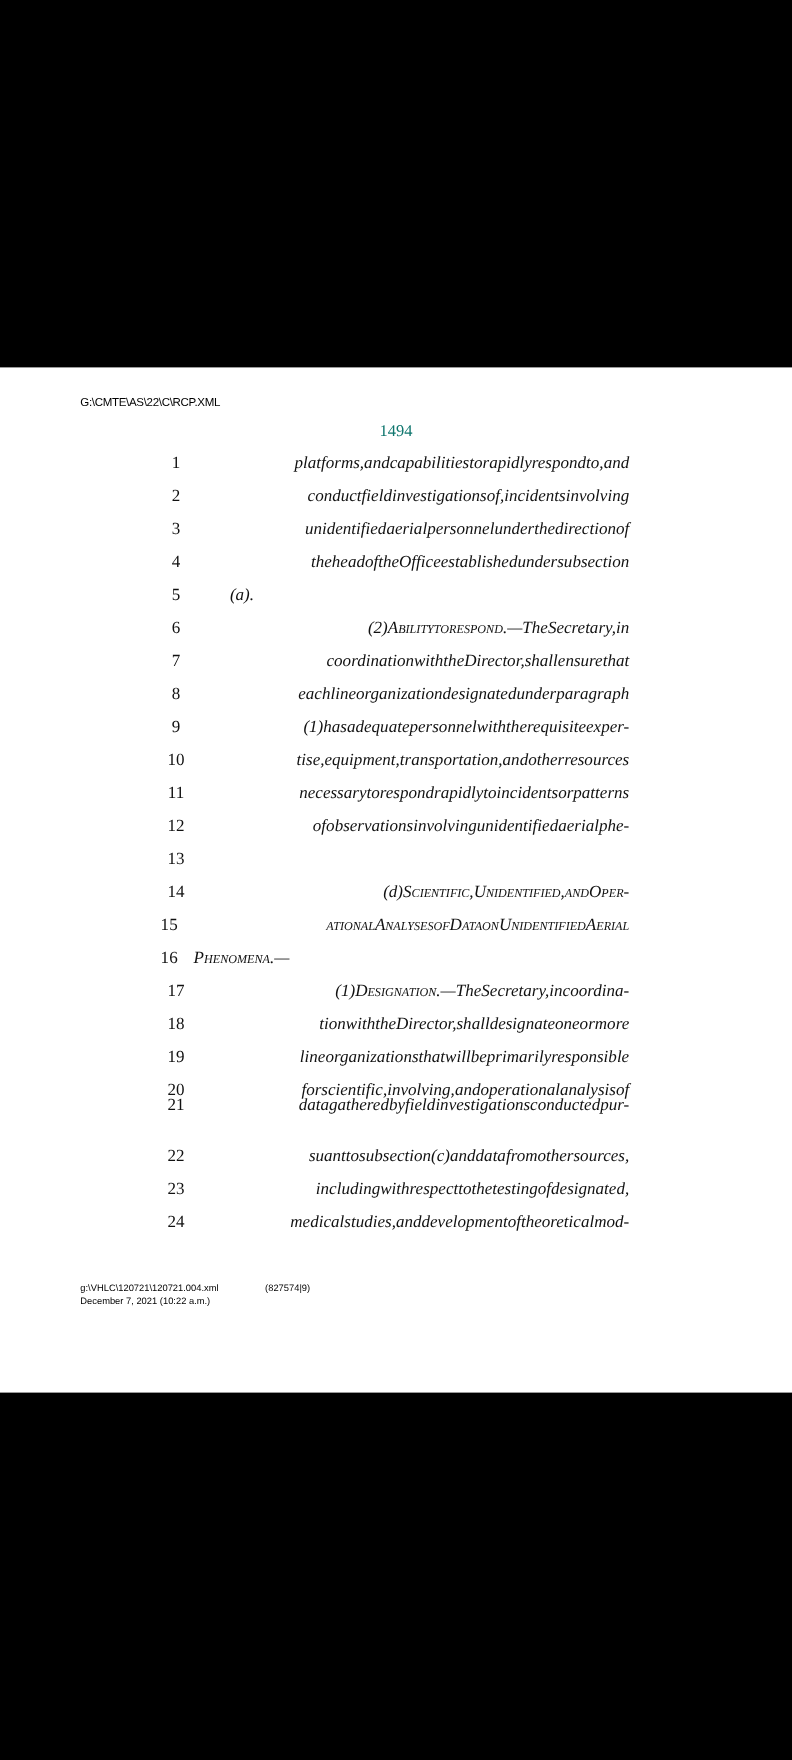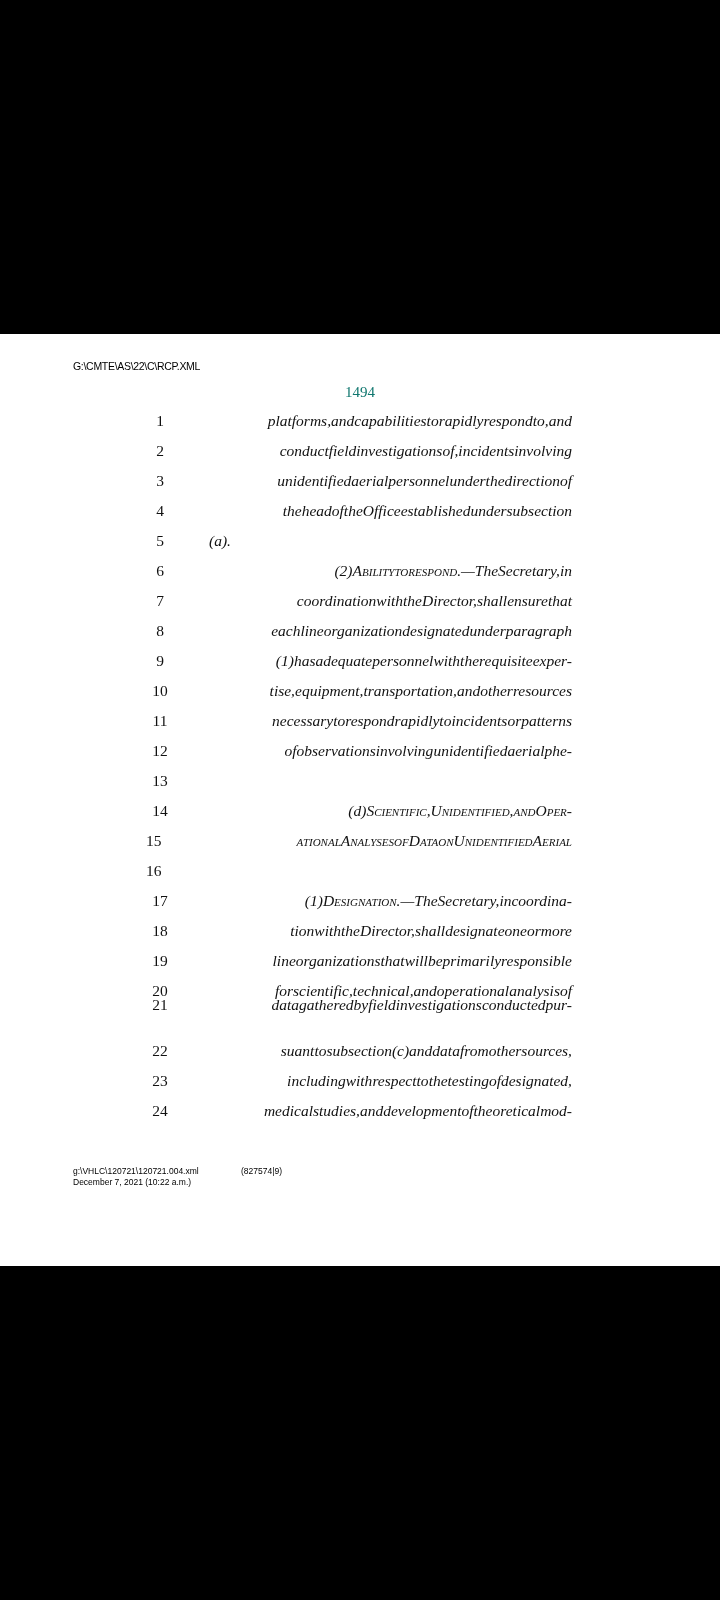--- a/index.html
+++ b/index.html
@@ -204,20 +204,21 @@
           <span><span class="sc">Analyses</span></span>
           <span><span class="sc">of</span></span>
           <span><span class="sc">Data</span></span>
           <span><span class="sc">on</span></span>
           <span><span class="sc">Unidentified</span></span>
           <span><span class="sc">Aerial</span></span>
         </span>
       </div>
       <div class="line" style="top: 528px;">
         <span class="ln left">16</span>
+        <span class="txt outdent last"><span class="sc">Phenomena.</span><span>—</span></span>
       </div>
       <div class="line" style="top: 558px;">
         <span class="ln">17</span>
         <span class="txt indent">
           <span><span>(1)</span></span>
           <span><span class="sc">Designation.</span><span>—The</span></span>
           <span><span>Secretary,</span></span>
           <span><span>in</span></span>
           <span><span>coordina-</span></span>
         </span>
@@ -246,21 +247,21 @@
           <span><span>be</span></span>
           <span><span>primarily</span></span>
           <span><span>responsible</span></span>
         </span>
       </div>
       <div class="line" style="top: 648px;">
         <span class="ln">20</span>
         <span class="txt">
           <span><span>for</span></span>
           <span><span>scientific,</span></span>
-          <span><span>technical,</span></span>
+          <span><span>involving,</span></span>
           <span><span>and</span></span>
           <span><span>operational</span></span>
           <span><span>analysis</span></span>
           <span><span>of</span></span>
         </span>
       </div>
       <div class="line" style="top: 662px;">
         <span class="ln">21</span>
         <span class="txt">
           <span><span>data</span></span>

